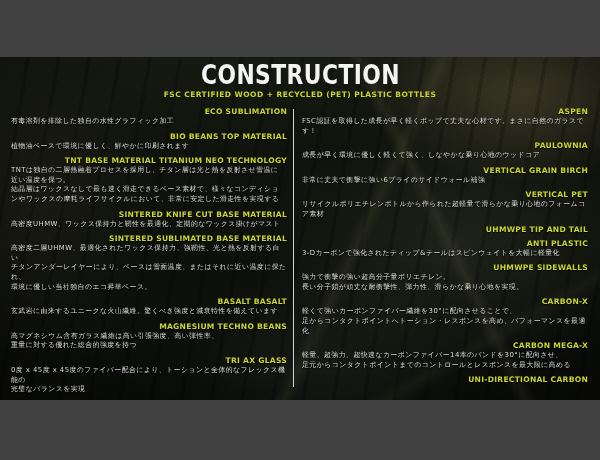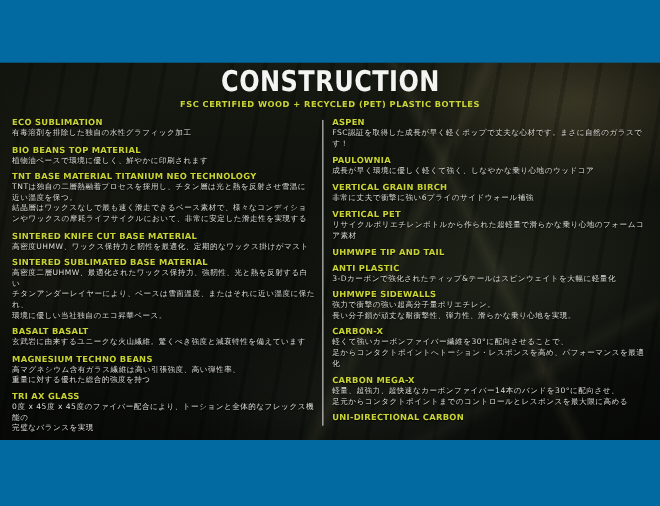--- a/index.html
+++ b/index.html
@@ -1,17 +1,17 @@
 <!DOCTYPE html>
 <html><head>
 <meta charset="utf-8">
 <style>
   html,body{margin:0;padding:0;background:#ffffff;}
   .canvas{
-    position:relative;width:600px;height:460px;background:#0369a1;overflow:hidden;
+    position:relative;width:600px;height:460px;background:#404040;overflow:hidden;
     font-family:"DejaVu Sans",sans-serif;
   }
   .photo{
     position:absolute;left:0;top:57px;width:600px;height:343px;overflow:hidden;
     background:
       radial-gradient(230px 130px at 88% 10%, rgba(150,132,86,0.30), transparent 70%),
       radial-gradient(280px 170px at 76% 55%, rgba(92,98,72,0.22), transparent 70%),
       radial-gradient(210px 130px at 55% 88%, rgba(74,84,62,0.18), transparent 72%),
       radial-gradient(170px 220px at 6% 42%, rgba(64,58,42,0.20), transparent 70%),
       linear-gradient(180deg,#171a12 0%,#10130d 30%,#0b0d0a 100%);
@@ -46,20 +46,21 @@
   .col-left{width:276px;}
   .col-right{width:286px;}
   .divider{
     width:1px;background:rgba(255,255,255,0.82);
     margin:2px 8px 4px 6px;flex:0 0 1px;
   }
   .entry{margin-bottom:5px;}
   .entry-heading{
     color:#c9d434;font-size:7.6px;font-weight:700;letter-spacing:.25px;line-height:9px;
     text-shadow:0 1px 1px rgba(0,0,0,.8);
+    text-align:right;
   }
   .entry-desc{
     color:#dededa;font-size:6.9px;letter-spacing:.45px;line-height:9.6px;margin-top:1px;
     white-space:pre-line;text-shadow:0 1px 1px rgba(0,0,0,.8);
   }
 </style>
 </head>
 <body>
 
 <div class="canvas">

